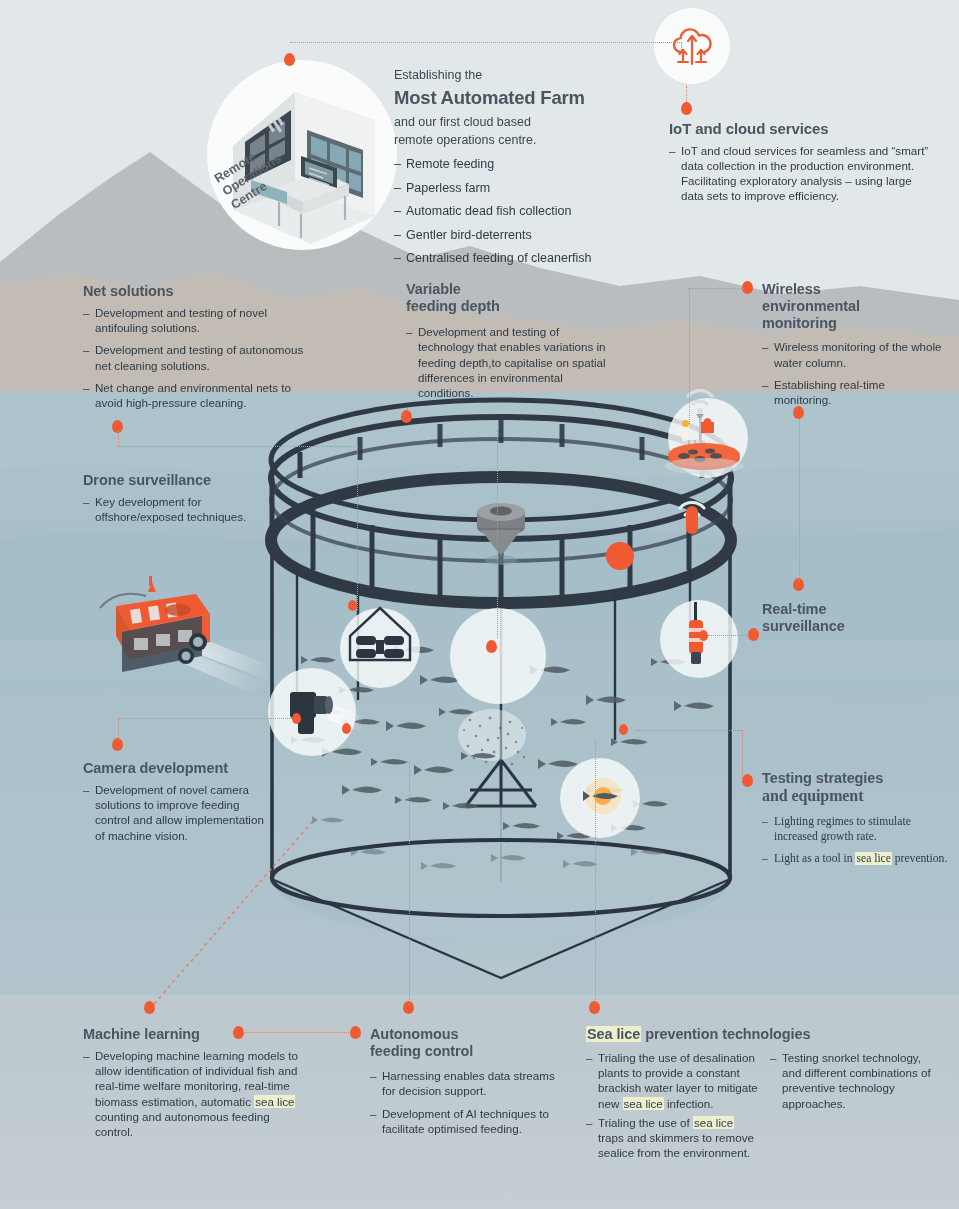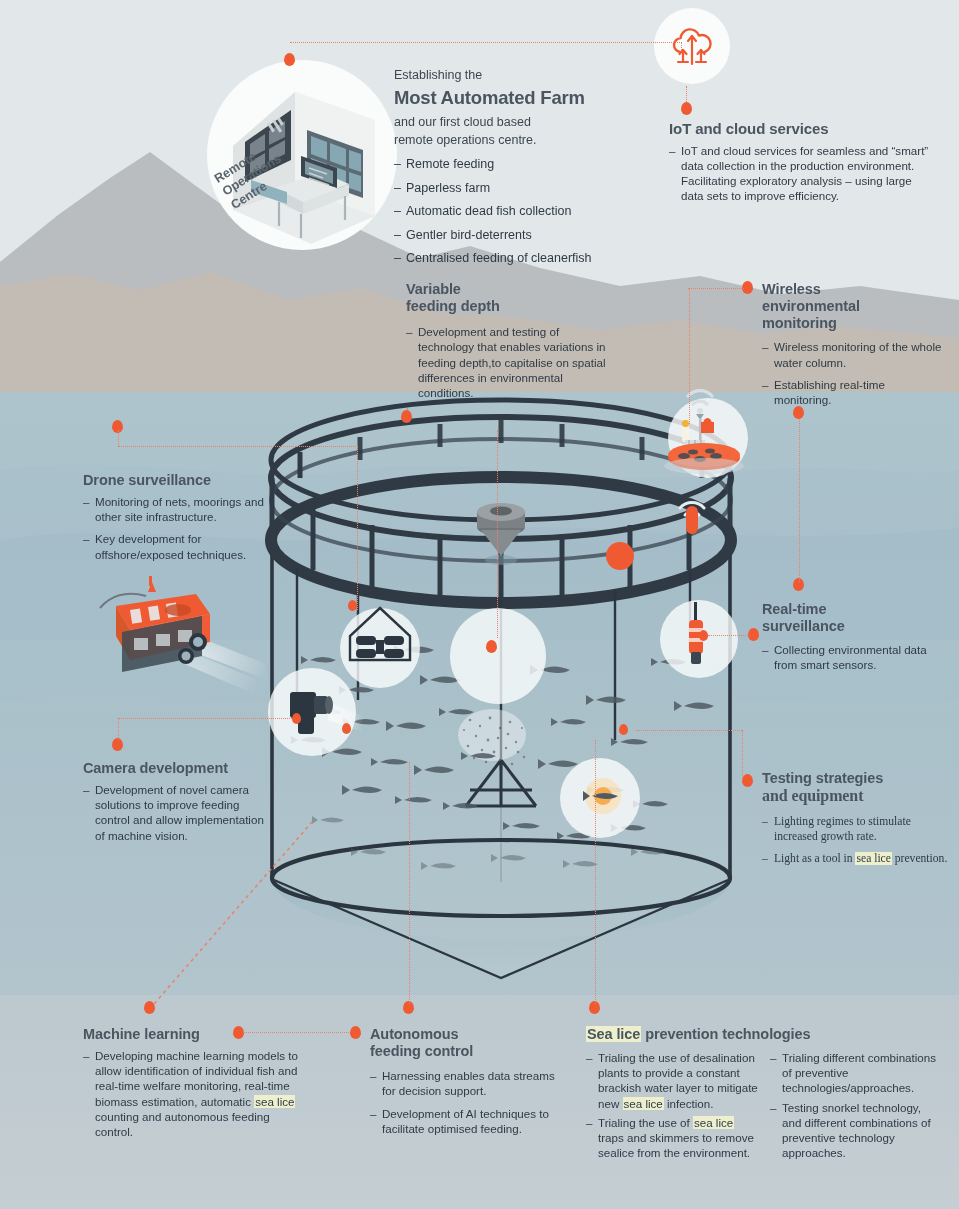--- a/index.html
+++ b/index.html
@@ -501,20 +501,28 @@
     </ul>
   </div>
 
   <div class="block" style="left:669px;top:120px;width:262px;">
     <div class="blk-title" style="font-size:15px;">IoT and cloud services</div>
     <ul class="dashlist" style="font-size:11.6px;">
       <li>IoT and cloud services for seamless and “smart” data collection in the production environment. Facilitating exploratory analysis – using large data sets to improve efficiency.</li>
     </ul>
   </div>
 
+  <div class="block" style="left:83px;top:283px;width:222px;">
+    <div class="blk-title" style="font-size:14.5px;">Net solutions</div>
+    <ul class="dashlist" style="font-size:11.6px;">
+      <li>Development and testing of novel antifouling solutions.</li>
+      <li>Development and testing of autonomous net cleaning solutions.</li>
+      <li>Net change and environmental nets to avoid high-pressure cleaning.</li>
+    </ul>
+  </div>
 
   <div class="block" style="left:406px;top:281px;width:200px;">
     <div class="blk-title" style="font-size:14.5px;">Variable</div>
     <div class="blk-title" style="font-size:14.5px;">feeding depth</div>
     <ul class="dashlist" style="font-size:11.6px;margin-top:9px;">
       <li>Development and testing of technology that enables variations in feeding depth,to capitalise on spatial differences in environmental conditions.</li>
     </ul>
   </div>
 
   <div class="block" style="left:762px;top:281px;width:180px;">
@@ -523,31 +531,27 @@
     <div class="blk-title" style="font-size:14.5px;">monitoring</div>
     <ul class="dashlist" style="font-size:11.6px;margin-top:7px;">
       <li>Wireless monitoring of the whole water column.</li>
       <li>Establishing real-time monitoring.</li>
     </ul>
   </div>
 
   <div class="block" style="left:83px;top:472px;width:200px;">
     <div class="blk-title" style="font-size:14.5px;">Drone surveillance</div>
     <ul class="dashlist" style="font-size:11.6px;">
-      <li>Monitoring of nets, moorings and other site infrastructure.</li>
       <li>Key development for offshore/exposed techniques.</li>
     </ul>
   </div>
 
   <div class="block" style="left:762px;top:601px;width:180px;">
     <div class="blk-title" style="font-size:14.5px;">Real-time</div>
     <div class="blk-title" style="font-size:14.5px;">surveillance</div>
-    <ul class="dashlist" style="font-size:11.6px;margin-top:7px;">
-      <li>Collecting environmental data from smart sensors.</li>
-    </ul>
   </div>
 
   <div class="block" style="left:83px;top:760px;width:190px;">
     <div class="blk-title" style="font-size:14.5px;">Camera development</div>
     <ul class="dashlist" style="font-size:11.6px;">
       <li>Development of novel camera solutions to improve feeding control and allow implementation of machine vision.</li>
     </ul>
   </div>
 
   <div class="block" style="left:762px;top:770px;width:186px;">
@@ -576,19 +580,18 @@
   </div>
 
   <div class="block" style="left:586px;top:1026px;width:364px;">
     <div class="blk-title" style="font-size:14.5px;"><span class="hl">Sea lice</span> prevention technologies</div>
     <div style="display:flex;gap:8px;margin-top:2px;">
       <ul class="dashlist tight" style="font-size:11.6px;width:176px;">
         <li>Trialing the use of desalination plants to provide a constant brackish water layer to mitigate new <span class="hl">sea lice</span> infection.</li>
         <li>Trialing the use of <span class="hl">sea lice</span> traps and skimmers to remove sealice from the environment.</li>
       </ul>
       <ul class="dashlist tight" style="font-size:11.6px;width:172px;">
-        <li>Trialing different combinations of preventive technologies/approaches.</li>
         <li>Testing snorkel technology, and different combinations of preventive technology approaches.</li>
       </ul>
     </div>
   </div>
 
 </div>
 
 </body></html>

